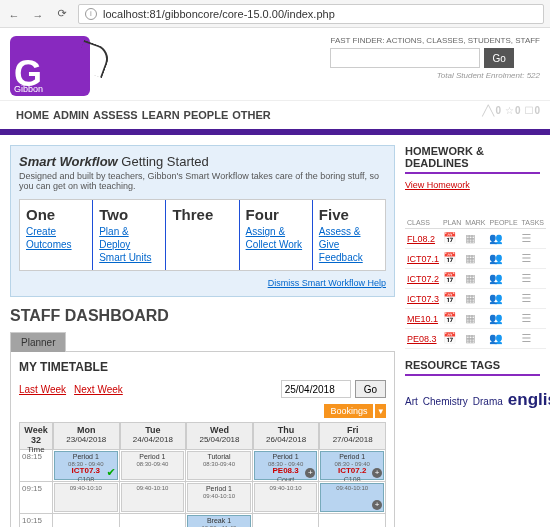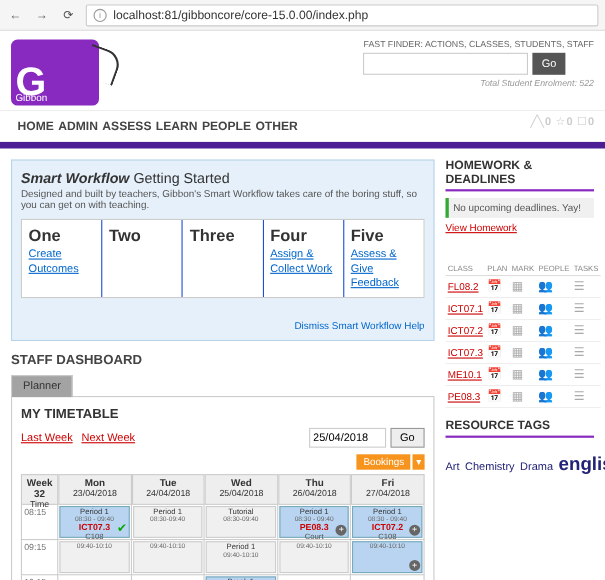--- a/index.html
+++ b/index.html
@@ -28,22 +28,22 @@
 .right{width:135px}
 .smart-box{background:#e6f0fa;border:1px solid #b8d4e8;padding:8px;margin-bottom:10px}
 .smart-title{font-size:13px;margin-bottom:2px}
 .smart-title b{font-style:italic}
 .smart-desc{font-size:9px;color:#555;margin-bottom:8px}
 .smart-steps{display:flex;background:#fff;border:1px solid #ccc}
 .step{flex:1;padding:6px;border-right:1px solid #1d4ed8}
 .step:last-child{border-right:none}
 .step-h{font-size:15px;font-weight:bold;margin-bottom:2px}
 .step-link{color:#06c;text-decoration:underline;font-size:10px;cursor:pointer;line-height:1.3;display:block}
-.dismiss{text-align:right;font-size:9px;color:#06c;margin-top:20px;cursor:pointer}
-.dash-h{font-size:12px;font-weight:bold;margin:6px 0;color:#444}
+.dismiss{text-align:right;font-size:9px;color:#06c;text-decoration:underline;margin-top:7px;cursor:pointer}
+.dash-h{font-size:16px;font-weight:bold;margin:6px 0;color:#444}
 .tab{display:inline-block;border:1px solid #ccc;border-bottom:none;padding:4px 10px;font-size:10px;background:#a3a3a3;position:relative;top:1px;cursor:pointer}
 .panel{border:1px solid #ccc;padding:8px}
 .tt-h{font-size:12px;font-weight:bold;margin-bottom:6px}
 .week-nav{display:flex;justify-content:space-between;align-items:center;margin-bottom:6px}
 .week-links{display:flex;gap:8px}
 .week-links a{color:#c00;text-decoration:underline;font-size:10px;cursor:pointer}
 .date-row{display:flex;gap:4px}
 .date-inp{width:70px;height:18px;border:1px solid #ccc;font-size:10px;padding:0 3px}
 .go-btn{background:#eee;border:1px solid #999;padding:0 8px;height:18px;font-size:10px;cursor:pointer}
 .bookings{text-align:right;margin-bottom:4px}
@@ -125,20 +125,21 @@
     <div class="smart-box">
       <div class="smart-title"><b>Smart Workflow</b> <span>Getting Started</span></div>
       <div class="smart-desc">Designed and built by teachers, Gibbon's Smart Workflow takes care of the boring stuff, so you can get on with teaching.</div>
       <div class="smart-steps" id="smart-steps">
           <div class="step">
             <div class="step-h">One</div>
             <a class="step-link">Create Outcomes</a>
           </div>
           <div class="step">
             <div class="step-h">Two</div>
+            <a class="step-link">Plan &amp; Deploy Smart Units</a>
           </div>
           <div class="step">
             <div class="step-h">Three</div>
           </div>
           <div class="step">
             <div class="step-h">Four</div>
             <a class="step-link">Assign &amp; Collect Work</a>
           </div>
           <div class="step">
             <div class="step-h">Five</div>
@@ -283,21 +284,20 @@
               </div>
             </div>
             <div class="tt-cell"></div>
           </div>
         </div>
     </div>
   </div>
 
   <div class="right">
     <div class="side-h">HOMEWORK &amp; DEADLINES</div>
-    <div class="deadline-box">No upcoming deadlines. Yay!</div>
     <div class="view-hw">View Homework</div>
 
     <table class="class-tbl" id="class-tbl">
         <tbody>
           <tr>
             <th>CLASS</th>
             <th>PLAN</th>
             <th>MARK</th>
             <th>PEOPLE</th>
             <th>TASKS</th>

